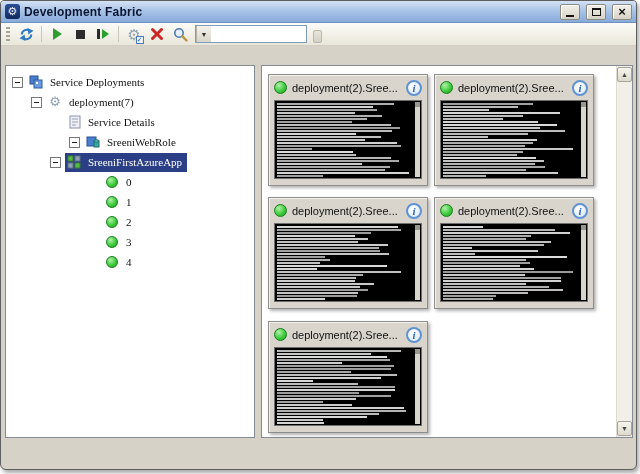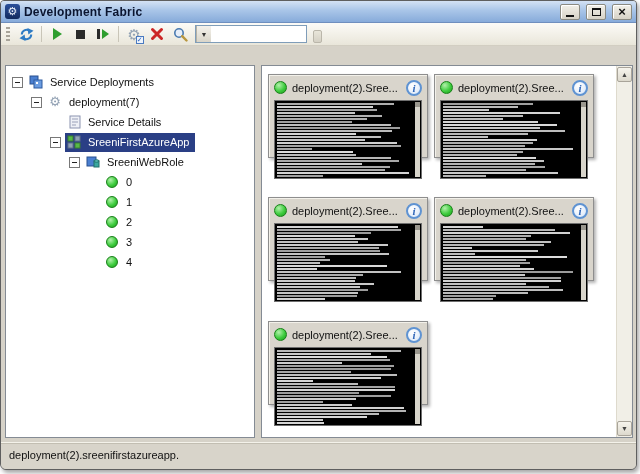--- a/index.html
+++ b/index.html
@@ -59,37 +59,37 @@
   .tree{ padding-top:6px; }
   .tree-row{ height:20px; display:flex; align-items:center; font-size:11px; color:#111; }
   .expander{ width:11px; height:11px; border:1px solid #787878; background:#fff; margin-right:4px;
     display:flex; align-items:center; justify-content:center; flex:0 0 auto; }
   .expander::before{ content:""; width:5px; height:1px; background:#222; }
   .exp-spacer{ width:15px; flex:0 0 auto; }
   .row-hl{ display:flex; align-items:center; padding:2px 3px 2px 1px; }
   .tree-row.selected .row-hl{ background:#2a3f85; }
   .tree-row.selected .tree-label{ color:#fff; }
   .tree-icon{ width:16px; height:15px; margin-right:4px; display:flex; align-items:center; justify-content:center; flex:0 0 auto; }
-  .tree-label{ white-space:nowrap; padding:0 2px; }
+  .tree-label{ white-space:nowrap; padding:0 2px;font-family:Liberation Serif, serif; }
   .gear-glyph{ font-size:13px; color:#93a2b4; line-height:14px; }
   .inst-dot{ width:12px; height:12px; border-radius:50%;
     background:radial-gradient(circle at 35% 30%, #b2f0aa, #3ecc3e 55%, #1d9a1d);
     border:1px solid #188018; }
   
   .lv0{ padding-left:6px; } .lv1{ padding-left:25px; } .lv2{ padding-left:44px; }
   .lv3{ padding-left:63px; } .lv4{ padding-left:82px; }
   
   .right-panel{ position:absolute; left:260px; right:3px; top:0; bottom:2px; background:#fff;
     border:1px solid #848b94; }
   .v-scrollbar{ position:absolute; right:0; top:0; bottom:0; width:16px; background:#f1efe7; border-left:1px solid #dedacd; }
   .sb-btn{ position:absolute; left:0; width:15px; height:15px; border:1px solid #a9a49a; border-radius:2px;
     background:linear-gradient(180deg,#f6f4ed,#ddd9cd); font-size:7px; color:#444;
     display:flex; align-items:center; justify-content:center; }
   .sb-up{ top:1px; } .sb-down{ bottom:1px; }
-  .tile{ position:absolute; width:160px; height:84px; background:#d9d5cc; border:1px solid #8e8e8e;
+  .tile{ position:absolute; width:160px; height:112px; background:#d9d5cc; border:1px solid #8e8e8e;
     box-shadow:2px 2px 3px rgba(0,0,0,.3), inset 1px 1px 0 #f3f1ea; }
   .tile-1{ left:6px;  top:8px; }   .tile-2{ left:172px; top:8px; }
   .tile-3{ left:6px;  top:131px; } .tile-4{ left:172px; top:131px; }
   .tile-5{ left:6px;  top:255px; }
   .tile-header{ height:25px; display:flex; align-items:center; gap:5px; padding:0 5px; }
   .status-dot{ width:13px; height:13px; border-radius:50%; flex:0 0 auto;
     background:radial-gradient(circle at 35% 30%, #b2f0aa, #3ecc3e 55%, #1d9a1d); border:1px solid #178017; }
   .tile-title{ flex:1; font-size:11px; color:#111; white-space:nowrap; overflow:hidden; }
   .info-icon{ width:16px; height:16px; border-radius:50%; border:2px solid #5f93d2; flex:0 0 auto;
     background:radial-gradient(circle at 35% 30%, #ffffff, #d8e6f8); color:#2f66b8;
@@ -212,46 +212,46 @@
                 <rect x="2" y="1" width="10" height="12" fill="#eef0f6" stroke="#8b93b0"></rect>
                 <line x1="4" y1="4" x2="10" y2="4" stroke="#9aa0b8"></line>
                 <line x1="4" y1="7" x2="10" y2="7" stroke="#9aa0b8"></line>
                 <line x1="4" y1="10" x2="8" y2="10" stroke="#9aa0b8"></line>
               </svg>
             </span>
             <span class="tree-label">Service Details</span>
           </span>
         </div>
 
+        <div class="tree-row lv3">
+          <span class="expander"></span>
+          <span class="row-hl">
+            <span class="tree-icon">
+              <svg width="14" height="14" viewBox="0 0 14 14">
+                <rect x="1" y="2" width="9" height="9" fill="#4a7fd0" stroke="#29508f"></rect>
+                <rect x="8" y="6" width="5" height="6" fill="#3aa8a0" stroke="#1f6f6a"></rect>
+                <ellipse cx="10.5" cy="6" rx="2.5" ry="1.2" fill="#5ec7bf" stroke="#1f6f6a"></ellipse>
+              </svg>
+            </span>
+            <span class="tree-label">SreeniWebRole</span>
+          </span>
+        </div>
+
         <div class="tree-row lv2 selected">
           <span class="expander"></span>
           <span class="row-hl">
             <span class="tree-icon">
               <svg width="14" height="14" viewBox="0 0 14 14">
                 <rect x="1" y="1" width="5" height="5" fill="#57b947" stroke="#3a8030"></rect>
                 <rect x="8" y="1" width="5" height="5" fill="#8fa0b5" stroke="#5f7088"></rect>
                 <rect x="1" y="8" width="5" height="5" fill="#8fa0b5" stroke="#5f7088"></rect>
                 <rect x="8" y="8" width="5" height="5" fill="#57b947" stroke="#3a8030"></rect>
               </svg>
             </span>
             <span class="tree-label">SreeniFirstAzureApp</span>
-          </span>
-        </div>
-
-        <div class="tree-row lv3">
-          <span class="expander"></span>
-          <span class="row-hl">
-            <span class="tree-icon">
-              <svg width="14" height="14" viewBox="0 0 14 14">
-                <rect x="1" y="2" width="9" height="9" fill="#4a7fd0" stroke="#29508f"></rect>
-                <rect x="8" y="6" width="5" height="6" fill="#3aa8a0" stroke="#1f6f6a"></rect>
-                <ellipse cx="10.5" cy="6" rx="2.5" ry="1.2" fill="#5ec7bf" stroke="#1f6f6a"></ellipse>
-              </svg>
-            </span>
-            <span class="tree-label">SreeniWebRole</span>
           </span>
         </div>
 
         <div class="tree-row lv4">
           <span class="exp-spacer"></span>
           <span class="row-hl">
             <span class="tree-icon">
                 <span class="inst-dot"></span>
               </span>
             <span class="tree-label">0</span>
@@ -490,17 +490,14 @@
       </div>
 
       <div class="v-scrollbar">
         <span class="sb-btn sb-up">▲</span>
         <span class="sb-btn sb-down">▼</span>
       </div>
     </div>
 
   </div>
 
-  <div class="statusbar">
-    <span>deployment(2).sreenifirstazureapp.</span>
-  </div>
 
 </div>
 
 </body></html>

